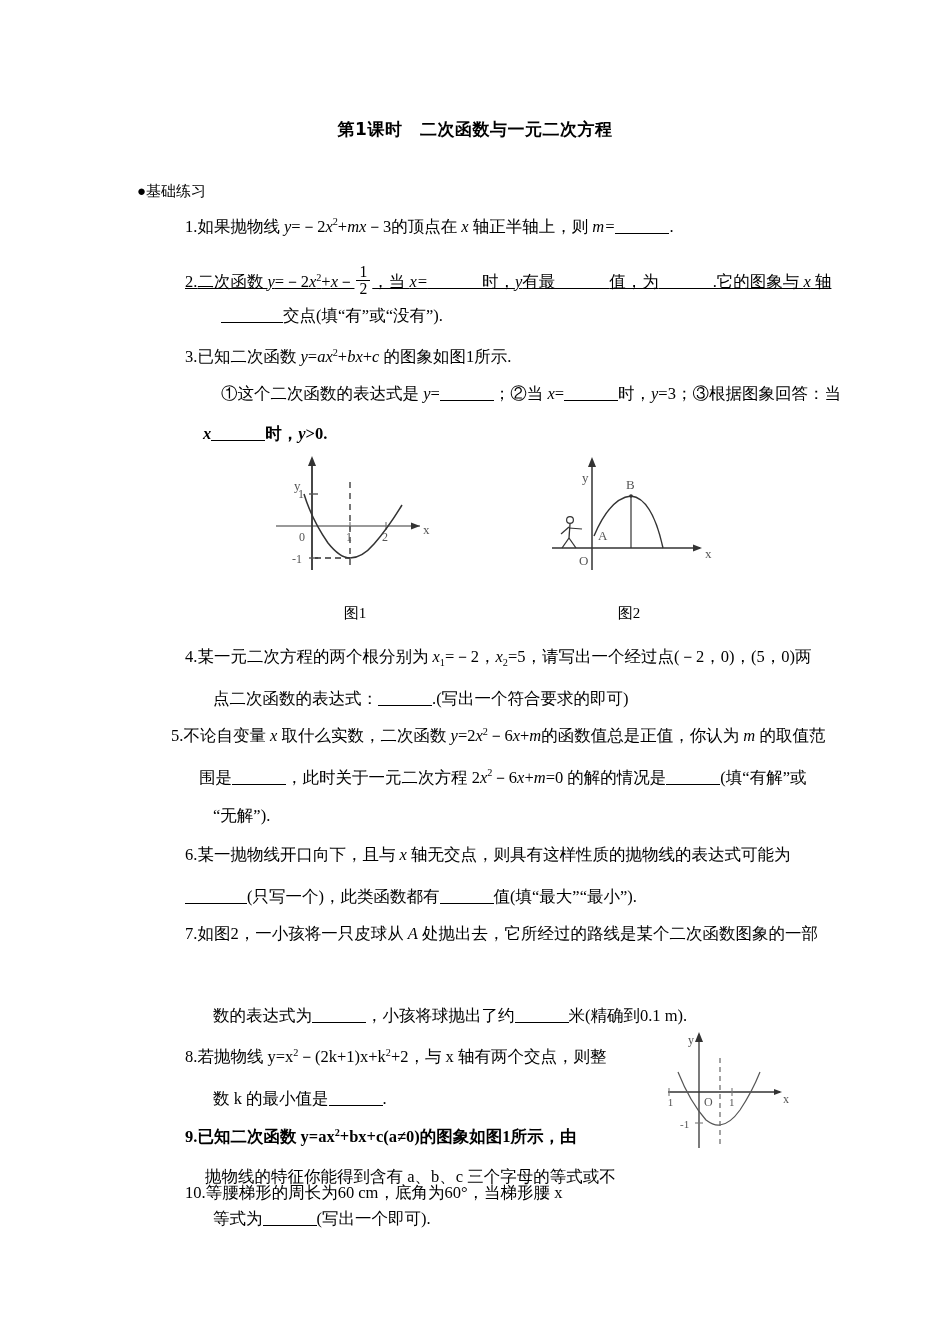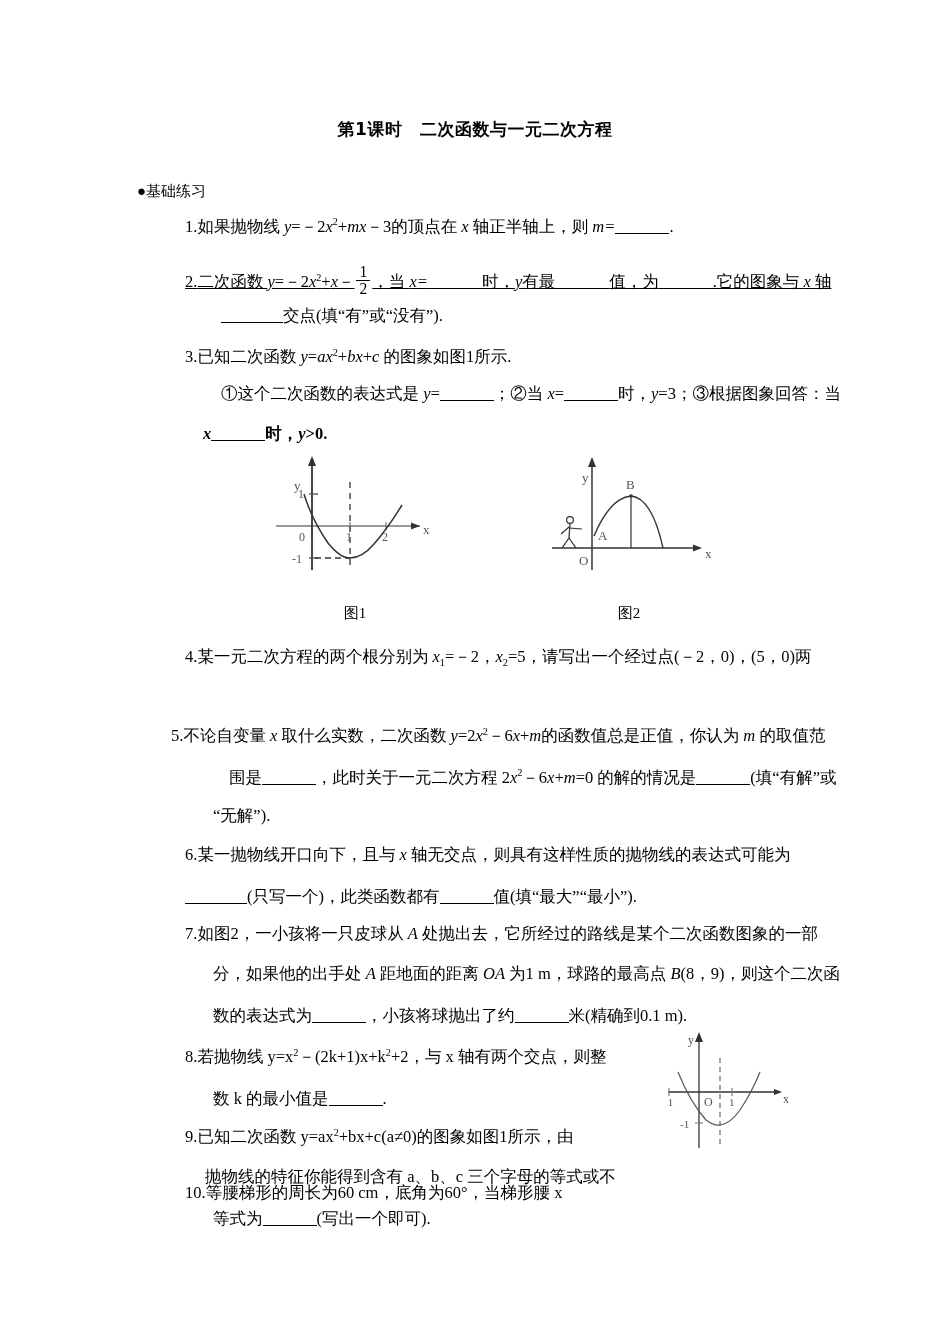--- a/index.html
+++ b/index.html
@@ -185,56 +185,56 @@
       <text x="31" y="117" font-size="13">O</text>
       <text x="50" y="92" font-size="13">A</text>
       <text x="78" y="41" font-size="13">B</text>
     </svg>
   </div>
   <div class="fig-caption" style="left:589px; top:604px;">图2</div>
 
   <div class="q" style="left:137px; top:648px;">
     <span>4.</span><span>某一元二次方程的两个根分别为 </span><span class="it">x</span><sub class="ix">1</sub><span>=－2，</span><span class="it">x</span><sub class="ix">2</sub><span>=5，请写出一个经过点(－2，0)，(5，0)两</span>
   </div>
+  <div class="q" style="left:165px; top:688px;">
+    <span>点二次函数的表达式：</span><span class="blank b-md"></span><span>.(写出一个符合要求的即可)</span>
+  </div>
 
   <div class="q" style="left:123px; top:727px;">
     <span>5.</span><span>不论自变量 </span><span class="it">x</span><span> 取什么实数，二次函数 </span><span class="it">y</span><span>=2</span><span class="it">x</span><sup class="ex">2</sup><span>－6</span><span class="it">x</span><span>+</span><span class="it">m</span><span>的函数值总是正值，你认为 </span><span class="it">m</span><span> 的取值范</span>
   </div>
-  <div class="q" style="left:181px; top:767px;">
+  <div class="q" style="left:151px; top:767px;">
     <span>围是</span><span class="blank b-md"></span><span>，此时关于一元二次方程 2</span><span class="it">x</span><sup class="ex">2</sup><span>－6</span><span class="it">x</span><span>+</span><span class="it">m</span><span>=0 的解的情况是</span><span class="blank b-md"></span><span>(填“有解”或</span>
   </div>
   <div class="q" style="left:165px; top:807px;">
     <span>“无解”).</span>
   </div>
 
   <div class="q" style="left:137px; top:846px;">
     <span>6.</span><span>某一抛物线开口向下，且与 </span><span class="it">x</span><span> 轴无交点，则具有这样性质的抛物线的表达式可能为</span>
   </div>
   <div class="q" style="left:137px; top:886px;">
     <span class="blank b-lg"></span><span>(只写一个)，此类函数都有</span><span class="blank b-md"></span><span>值(填“最大”“最小”).</span>
   </div>
 
   <div class="q" style="left:137px; top:925px;">
     <span>7.</span><span>如图2，一小孩将一只皮球从 </span><span class="it">A</span><span> 处抛出去，它所经过的路线是某个二次函数图象的一部</span>
   </div>
-  <div class="q" style="left:165px; top:965px;">
-    <span>分，如果他的出手处 </span><span class="it">A</span><span> 距地面的距离 </span><span class="it">OA</span><span> 为1 m，球路的最高点 </span><span class="it">B</span><span>(8，9)，则这个二次函</span>
-  </div>
   <div class="q" style="left:165px; top:1005px;">
     <span>数的表达式为</span><span class="blank b-md"></span><span>，小孩将球抛出了约</span><span class="blank b-md"></span><span>米(精确到0.1 m).</span>
   </div>
 
   <div class="q" style="left:137px; top:1048px;">
     <span>8.</span><span>若抛物线 y=x</span><sup class="ex">2</sup><span>－(2k+1)x+k</span><sup class="ex">2</sup><span>+2，与 x 轴有两个交点，则整</span>
   </div>
   <div class="q" style="left:165px; top:1088px;">
     <span>数 k 的最小值是</span><span class="blank b-md"></span><span>.</span>
   </div>
 
-  <div class="q" style="left:137px; top:1128px;">
+  <div class="q" style="left:137px; top:1128px;font-weight:bold;">
     <span>9.</span><span>已知二次函数 y=ax</span><sup class="ex">2</sup><span>+bx+c(a≠0)的图象如图1所示，由</span>
   </div>
   <div class="q" style="left:157px; top:1168px;">
     <span>抛物线的特征你能得到含有 a、b、c 三个字母的等式或不</span>
   </div>
   <div class="q" style="left:165px; top:1208px;">
     <span>等式为</span><span class="blank b-md"></span><span>(写出一个即可).</span>
   </div>
 
   <div class="figure-wrap" style="left:668px; top:1010px;">

